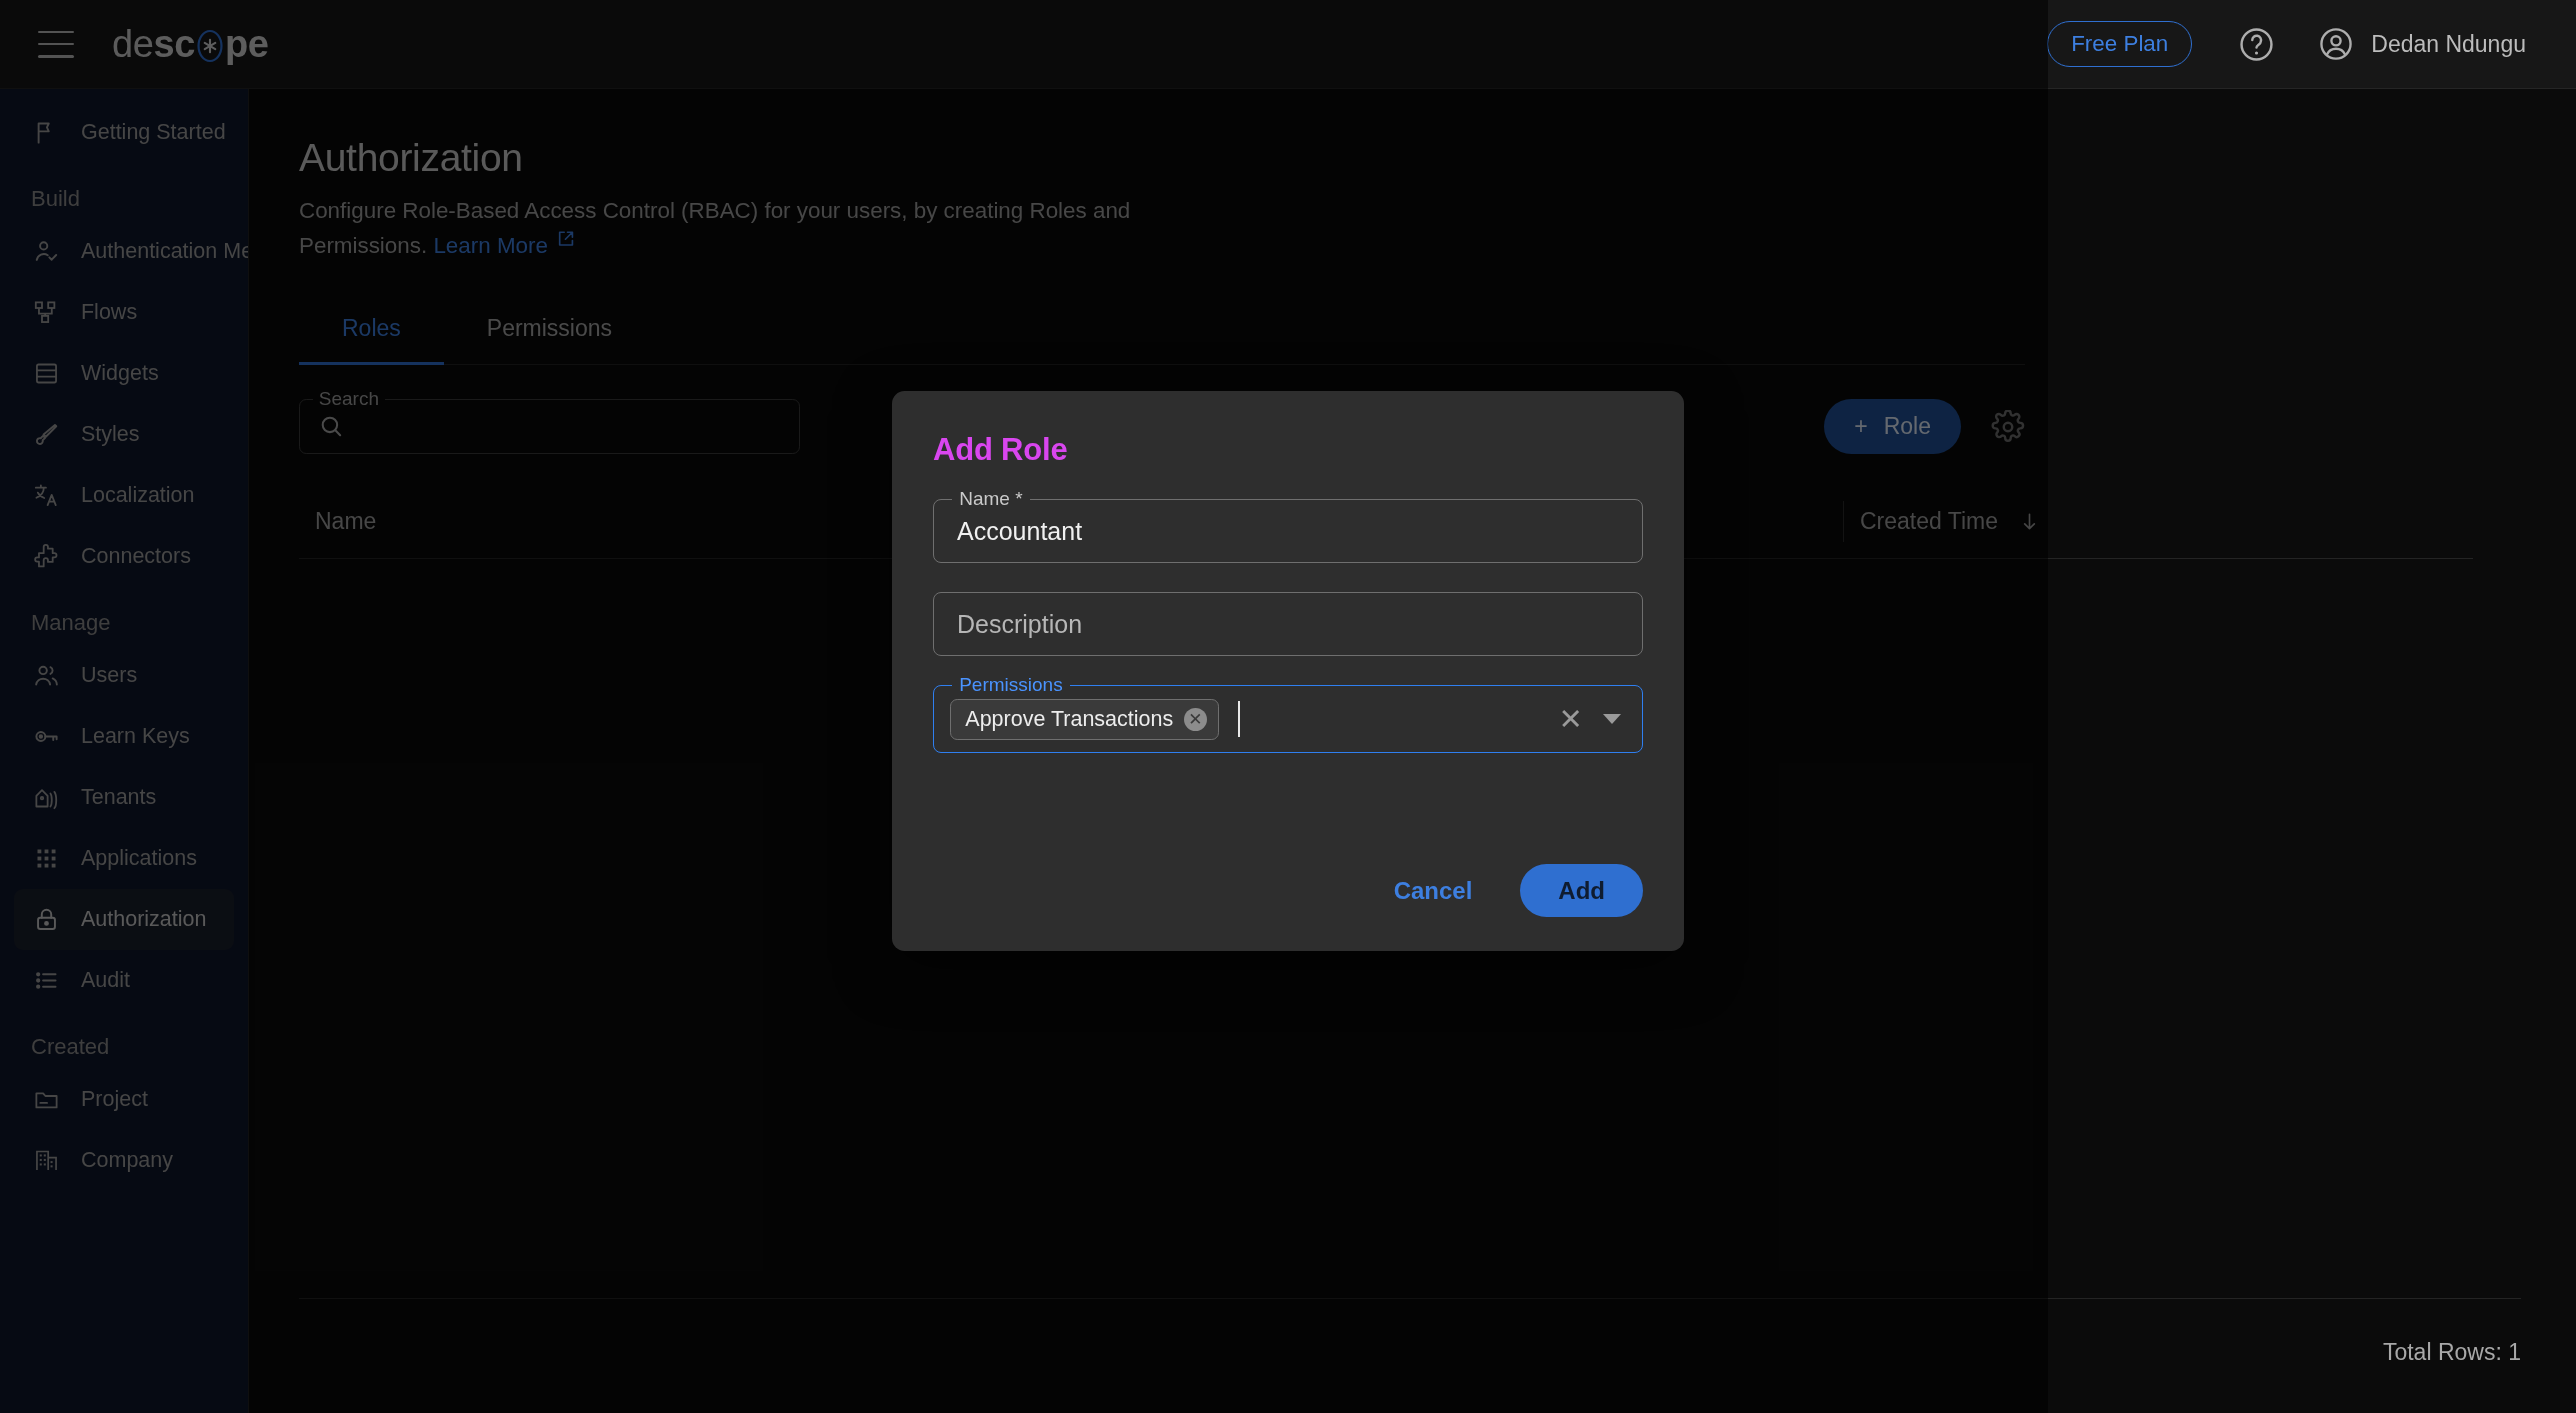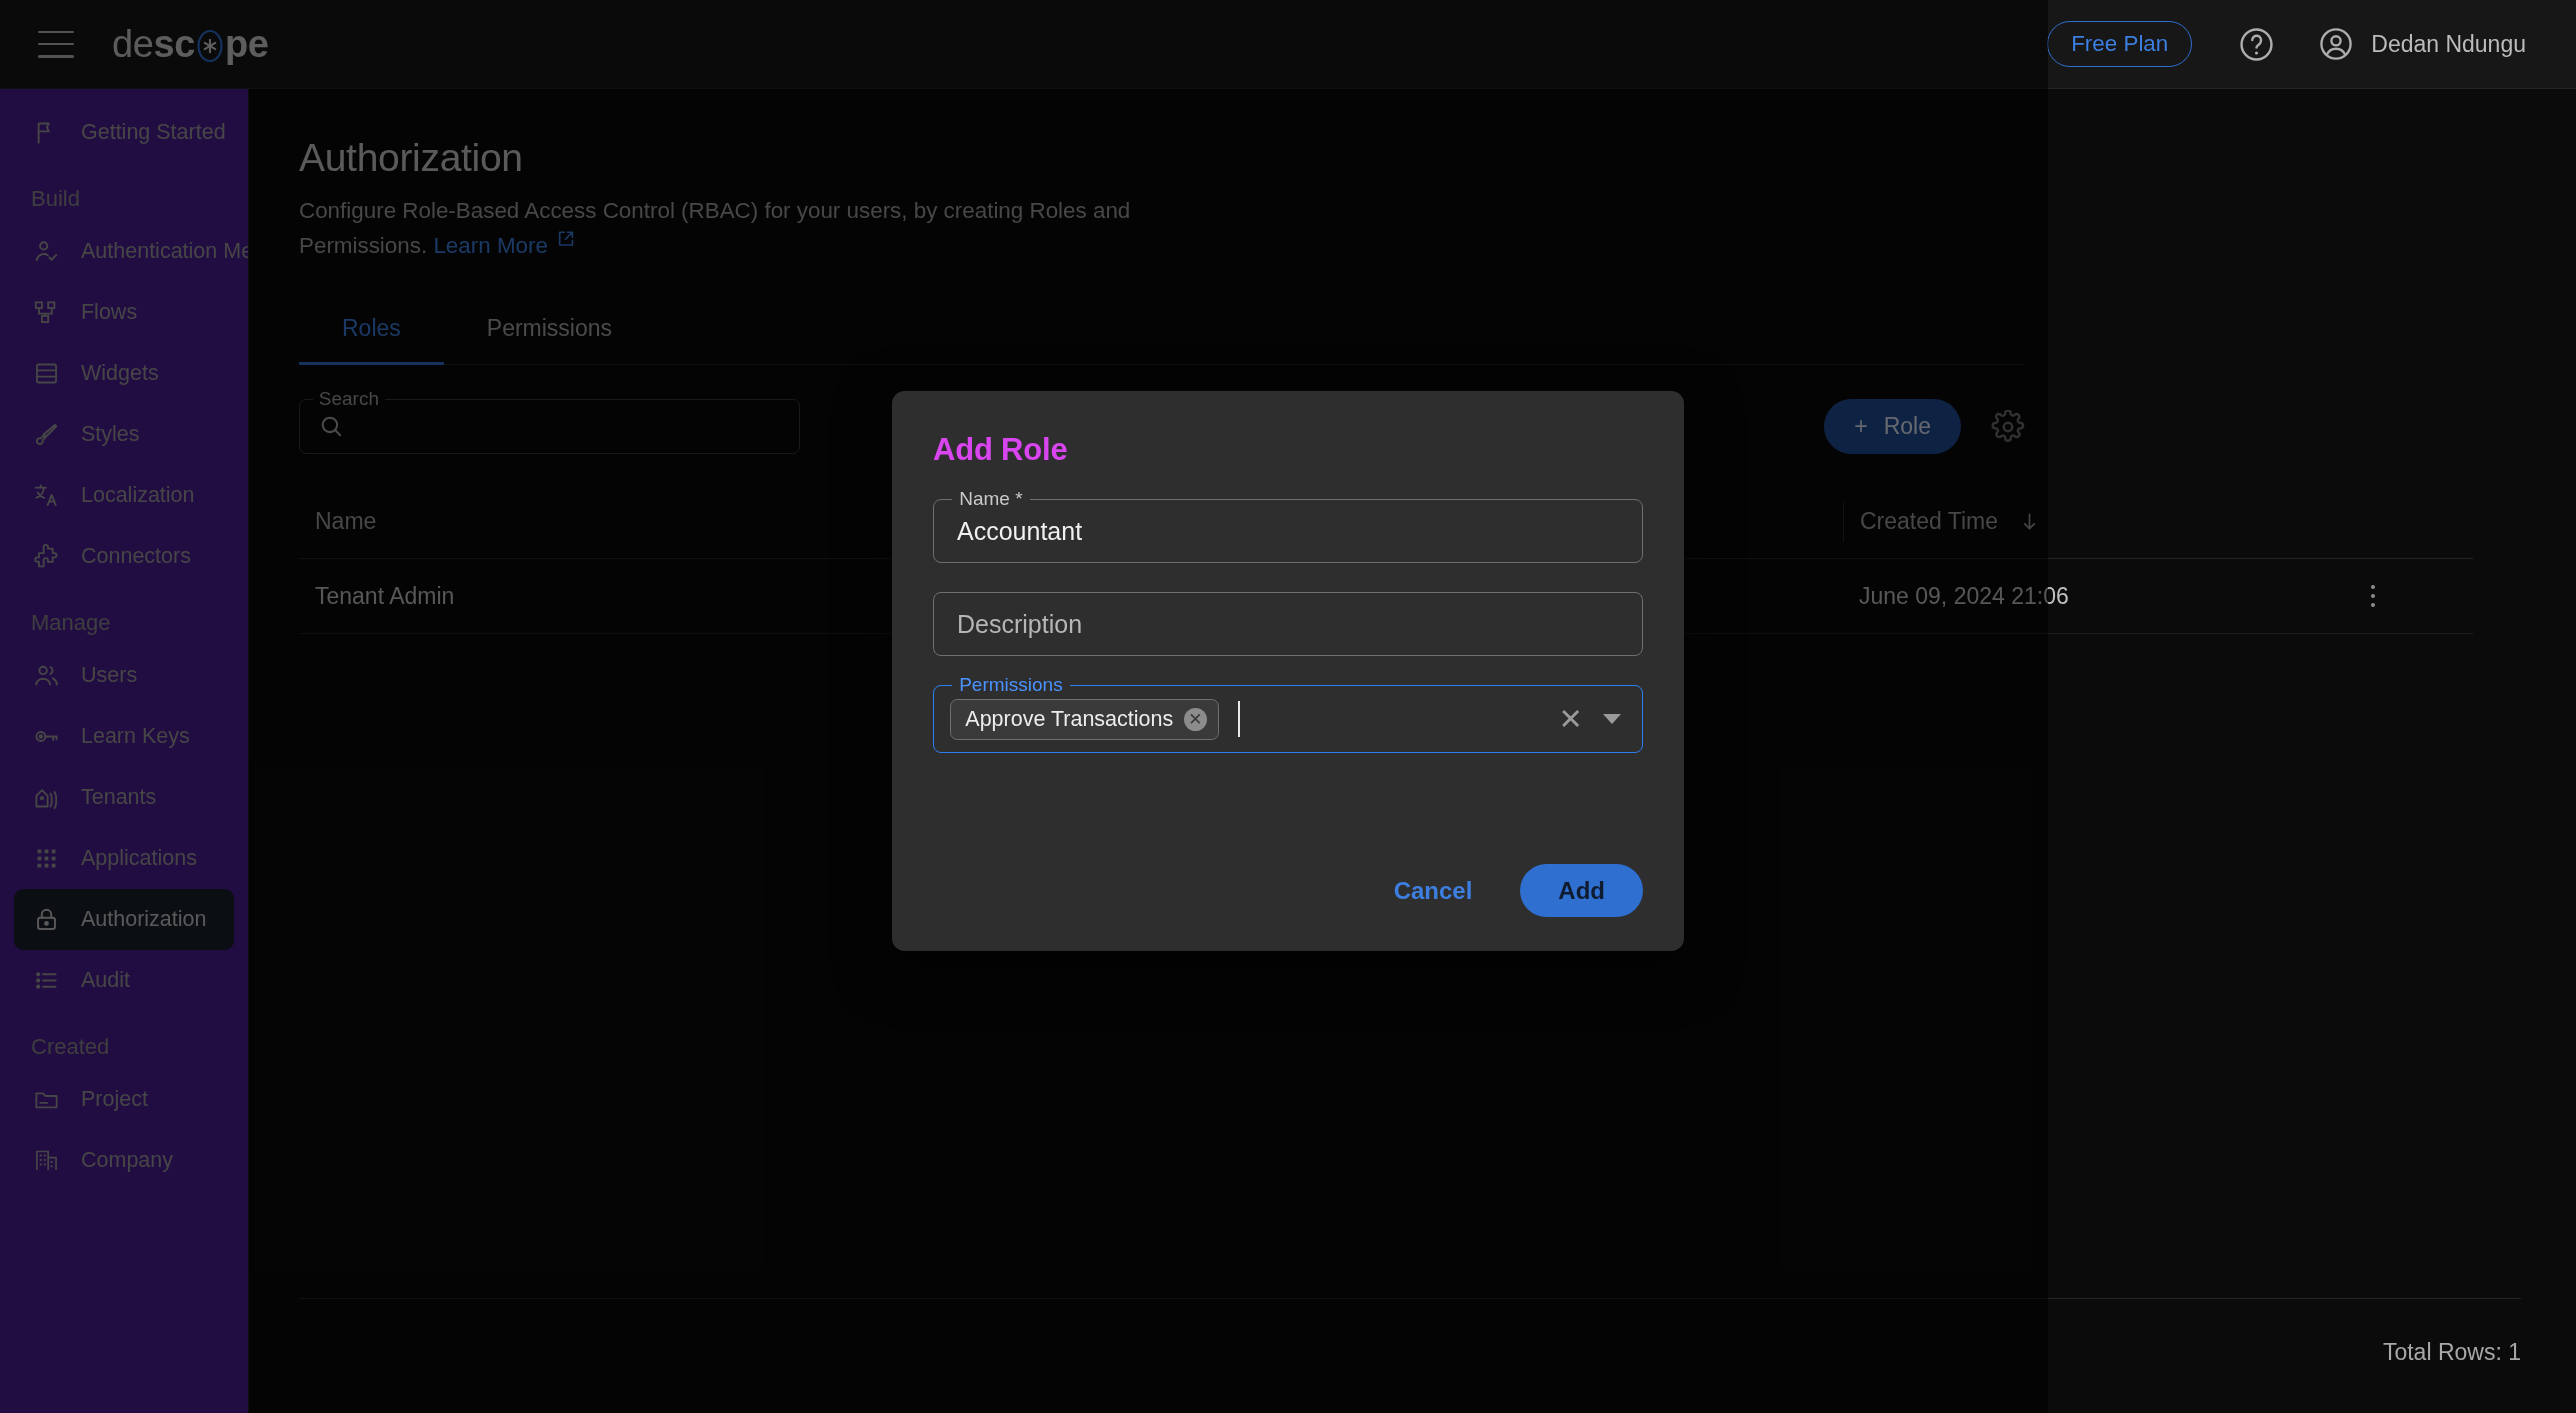--- a/index.html
+++ b/index.html
@@ -57,21 +57,21 @@
     cursor: pointer;
   }
   .help-icon { margin-left: 45px; cursor:pointer; display:flex; }
   .user-block { margin-left: 41px; display:flex; align-items:center; gap:16px; cursor:pointer; }
   .user-name { font-size: 23px; color: #bcbcbc; white-space: nowrap; }
 
   
   .sidebar {
     position: absolute; top: 89px; left: 0;
     width: 249px; height: 1324px;
-    background: #4c1d95;
+    background: #0f172a;
     border-right: 0.9px solid #222;
     padding-top: 12.5px;
     overflow: hidden;
   }
   .nav-item {
     display: flex; align-items: center; gap: 19.7px;
     height: 61px;
     margin: 0 14.3px;
     padding-left: 17px;
     border-radius: 9px;
@@ -547,35 +547,20 @@
           <span>Created Time</span>
           <span>
             <svg width="23" height="23" viewBox="0 0 24 24" fill="none" stroke="#9d9d9d" stroke-width="1.7" stroke-linecap="round" stroke-linejoin="round">
                 <path d="M12 4.5v15M7 14.5l5 5 5-5"></path>
               </svg>
           </span>
         </div>
         <div class="th c-act"></div>
       </div>
 
-      <div class="trow">
-        <div class="td c-name">Tenant Admin</div>
-        <div class="td c-desc"></div>
-        <div class="td c-type">
-          <span class="type-chip">Project</span>
-        </div>
-        <div class="td c-time">June 09, 2024 21:06</div>
-        <div class="td c-act">
-          <span class="kebab">
-              <i></i>
-              <i></i>
-              <i></i>
-            </span>
-        </div>
-      </div>
     </div>
 
     <div class="footer-rule"></div>
     <div class="table-footer">Total Rows: 1</div>
   </div>
 
   <div class="scrim"></div>
 
   <div class="modal">
     <div class="modal-title">Add Role</div>

